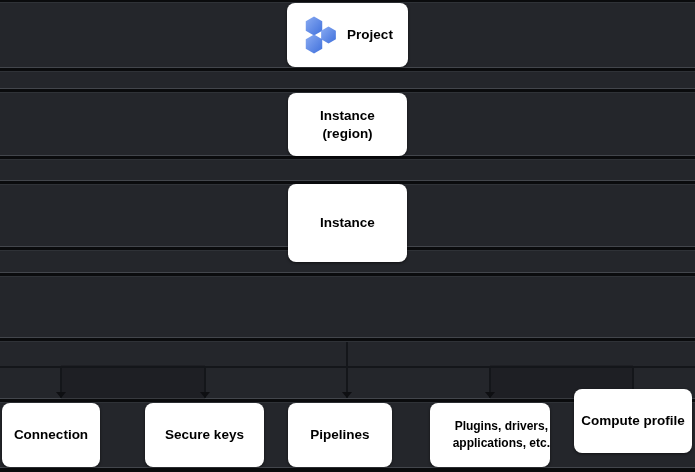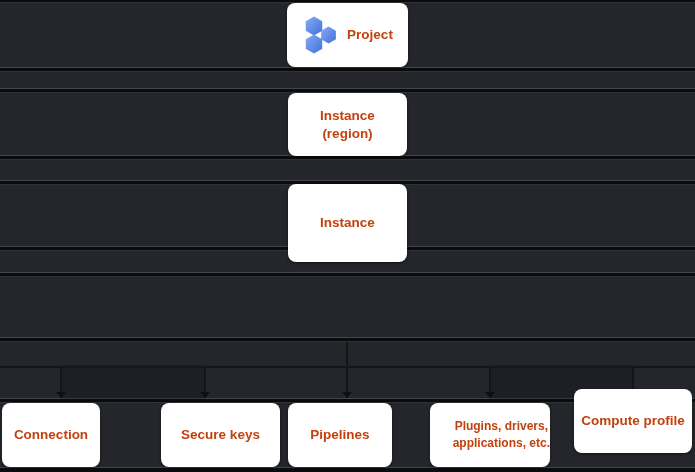--- a/index.html
+++ b/index.html
@@ -41,30 +41,30 @@
     border-left:5px solid transparent;border-right:5px solid transparent;
     border-top:6px solid #0e0f12;
   }
   .conn-arrow.a1{left:56px;} .conn-arrow.a2{left:200px;} .conn-arrow.a3{left:342px;}
   .conn-arrow.a4{left:485px;} .conn-arrow.a5{left:628px;}
 
   
   .node{
     position:absolute;background:#ffffff;border-radius:8px;
     display:flex;align-items:center;justify-content:center;
-    color:#c2410c;font-weight:bold;font-size:13.5px;line-height:18px;
+    color:#000000;font-weight:bold;font-size:13.5px;line-height:18px;
     text-align:center;box-shadow:0 1px 3px rgba(0,0,0,0.55);
   }
   .node .lines{display:flex;flex-direction:column;}
   .n-project{left:287px;top:3px;width:121px;height:64px;gap:9px;}
   .n-location{left:288px;top:93px;width:119px;height:63px;}
   .n-instance{left:288px;top:184px;width:119px;height:78px;}
   .n-namespace{left:288px;top:277px;width:119px;height:60px;}
   .n-connection{left:2px;top:403px;width:98px;height:64px;}
-  .n-secure-keys{left:145px;top:403px;width:119px;height:64px;margin-left:16px;}
+  .n-secure-keys{left:145px;top:403px;width:119px;height:64px;}
   .n-pipelines{left:288px;top:403px;width:104px;height:64px;}
   .n-plugins{left:430px;top:403px;width:120px;height:64px;font-size:12px;line-height:17px;justify-content:flex-end;}
   .n-compute{left:574px;top:389px;width:118px;height:64px;}
   .hex-icon{flex:0 0 auto;display:block;}
 </style>
 </head>
 <body>
 
 <div class="stage">
 

